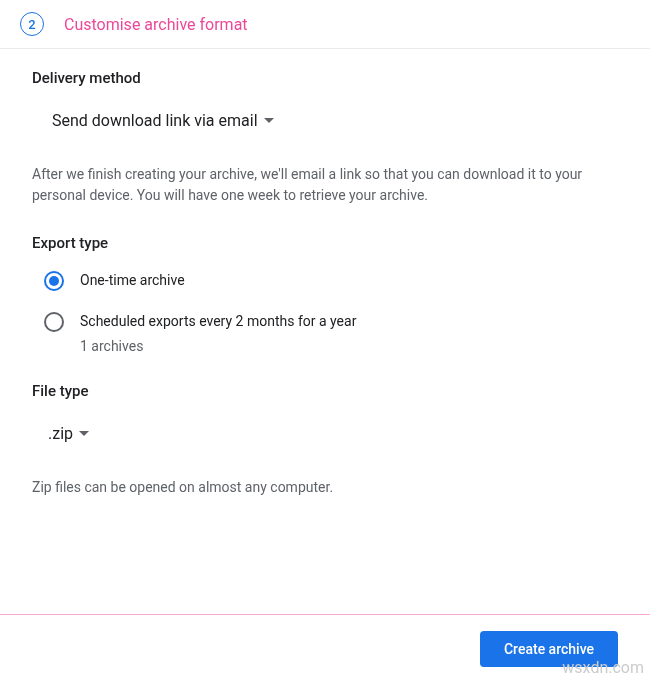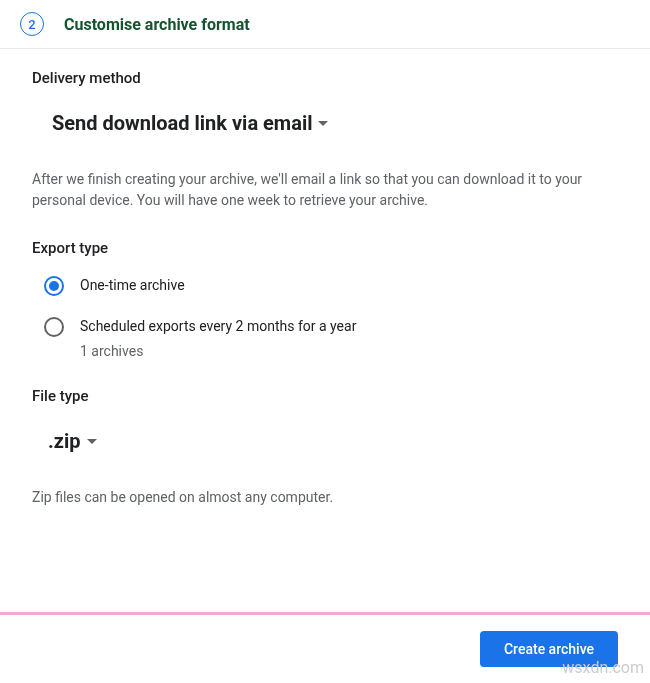--- a/index.html
+++ b/index.html
@@ -32,41 +32,41 @@
       display: flex;
       align-items: center;
       justify-content: center;
       color: #1a73e8;
       font-size: 13px;
       font-weight: 500;
       margin-right: 20px;
     }
     .header-title {
       font-size: 16px;
-      font-weight: 700;
-      color: #14532d;
+      font-weight: 400;
+      color: #ec4899;
     }
     .content {
       padding: 20px 32px 80px 32px;
     }
     .section {
       margin-bottom: 28px;
     }
     .section-title {
       font-size: 15px;
       font-weight: 500;
       color: #202124;
       margin-bottom: 18px;
     }
     .dropdown {
       display: inline-flex;
       align-items: center;
       padding: 6px 8px 6px 16px;
-      font-size: 20px;
-      font-weight: 700;
+      font-size: 16px;
+      font-weight: 400;
       color: #202124;
       cursor: pointer;
       border-radius: 4px;
     }
     .dropdown-arrow {
       margin-left: 6px;
       width: 0;
       height: 0;
       border-left: 5px solid transparent;
       border-right: 5px solid transparent;
@@ -119,21 +119,21 @@
       font-size: 14px;
       color: #5f6368;
       margin-top: 6px;
     }
     .footer {
       position: absolute;
       bottom: 0;
       left: 0;
       right: 0;
       padding: 16px 32px;
-      border-top: 3px solid #f9a8d4;
+      border-top: 1px solid #f9a8d4;
       display: flex;
       justify-content: flex-end;
       background: #fff;
     }
     .create-btn {
       background: #1a73e8;
       color: #fff;
       border: none;
       padding: 10px 24px;
       font-size: 14px;

